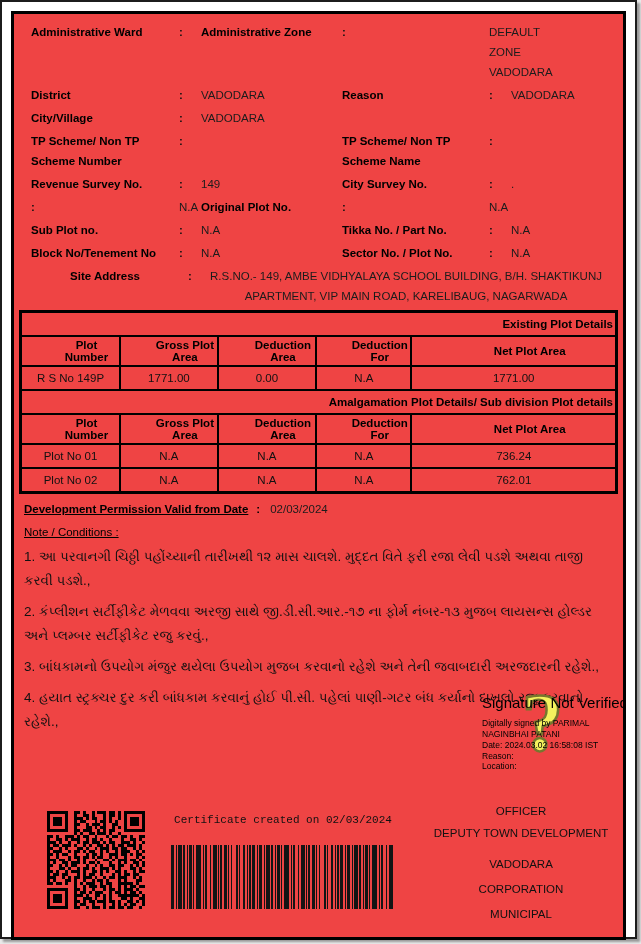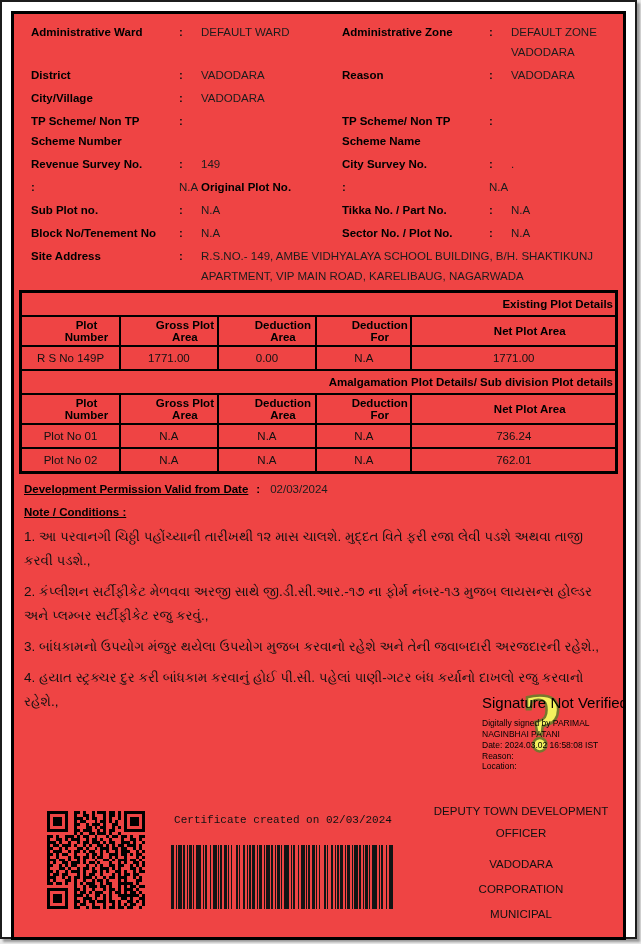--- a/index.html
+++ b/index.html
@@ -6,33 +6,33 @@
   body{width:641px;height:944px;font-family:"Liberation Sans",sans-serif;-webkit-font-smoothing:antialiased;}
   .page{position:relative;width:637px;height:939px;background:#fff;border:2px solid #1c1c1c;box-sizing:border-box;box-shadow:3px 3px 2px #9a9a9a;}
   .inner{position:relative;margin:9px;border:3px solid #000;height:calc(100% - 6px);box-sizing:border-box;background:#ef4444;overflow:hidden;}
 
   
   .fields{padding:8px 4px 0 17px;}
   .frow{display:grid;grid-template-columns:148px 22px 141px 147px 22px auto;align-items:start;margin-bottom:3px;line-height:20px;font-size:11.5px;color:#111;}
   .flabel{font-weight:bold;color:#000;}
   .fcolon{font-weight:bold;}
   .fvalue{color:#1c1c1c;}
-  .frow.site{grid-template-columns:148px 22px auto;padding-right:8px;}
+  .frow.site{grid-template-columns:148px 22px auto;padding-right:8px;text-align:center;}
 
   
   table.plot{border-collapse:collapse;width:calc(100% - 10px);margin:4px 5px 0 5px;border:3px solid #000;table-layout:fixed;}
   table.plot td{border:2px solid #000;text-align:center;font-size:11.5px;padding:2px 2px;height:18px;color:#111;}
   table.plot td.span{font-weight:bold;color:#000;text-align:right;}
   table.plot td.chead{font-weight:bold;color:#000;padding-left:34px;}
 
   
   .devline{margin:9px 0 0 10px;font-size:11.5px;}
   .devlabel{font-weight:bold;text-decoration:underline;}
   .devcolon{font-weight:bold;margin:0 10px 0 8px;}
-  .notes-heading{margin:11px 0 0 10px;font-size:11.5px;font-weight:bold;text-decoration:underline;}
+  .notes-heading{margin:11px 0 0 10px;font-size:11.5px;font-weight:normal;text-decoration:underline;}
   .note-item{margin:7px 12px 0 10px;font-size:13.5px;line-height:24px;color:#111;}
 
   
   .sig{position:absolute;left:468px;top:680px;width:165px;}
   .sig-mark{position:absolute;left:40px;top:-12px;z-index:0;font-family:"Liberation Serif",serif;font-weight:bold;font-size:82px;line-height:82px;color:#f4f25e;-webkit-text-stroke:2.5px #77772e;text-shadow:0 0 0 #77772e;}
   .sig-title{position:relative;z-index:1;font-size:15px;color:#000;margin-bottom:7px;white-space:nowrap;}
   .sig-line{position:relative;z-index:1;font-size:8.5px;line-height:10.5px;color:#000;white-space:nowrap;}
   .sig-line.gap{margin-top:1px;}
 
   
@@ -46,21 +46,20 @@
 </head>
 <body>
 
 <div class="page">
   <div class="inner">
 
     <div class="fields">
       <div class="frow">
         <span class="flabel">Administrative Ward</span>
         <span class="fcolon">:</span>
-        <span class="fvalue">DEFAULT WARD</span>
         <span class="flabel">Administrative Zone</span>
         <span class="fcolon">:</span>
         <span class="fvalue">DEFAULT ZONE VADODARA</span>
       </div>
       <div class="frow">
         <span class="flabel">District</span>
         <span class="fcolon">:</span>
         <span class="fvalue">VADODARA</span>
         <span class="flabel">Reason</span>
         <span class="fcolon">:</span>
@@ -240,22 +239,22 @@
         <rect x="26" y="26" width="1" height="1" fill="#000"></rect>
       </g>
     </svg>
 
     <div class="cert-text">Certificate created on 02/03/2024</div>
     <svg class="barcode" viewBox="0 0 223 64" preserveAspectRatio="none" shape-rendering="crispEdges">
       <line x1="0" y1="32" x2="223" y2="32" stroke="#141414" stroke-width="64" stroke-dasharray="3 2 1 1 4 1 2 2 1 1 3 1 1 2 5 2 1 1 2 3 1 2 4 1 1 1 2 2 3 1 1 2 1 4 2 1 1 3 2 2 1 1 2 1 3 2 1 1"></line>
     </svg>
 
     <div class="officer">
+      <div>OFFICER</div>
       <div>DEPUTY TOWN DEVELOPMENT</div>
-      <div>OFFICER</div>
     </div>
     <div class="org">
       <div>VADODARA</div>
       <div>CORPORATION</div>
       <div>MUNICIPAL</div>
     </div>
 
   </div>
 </div>
 

